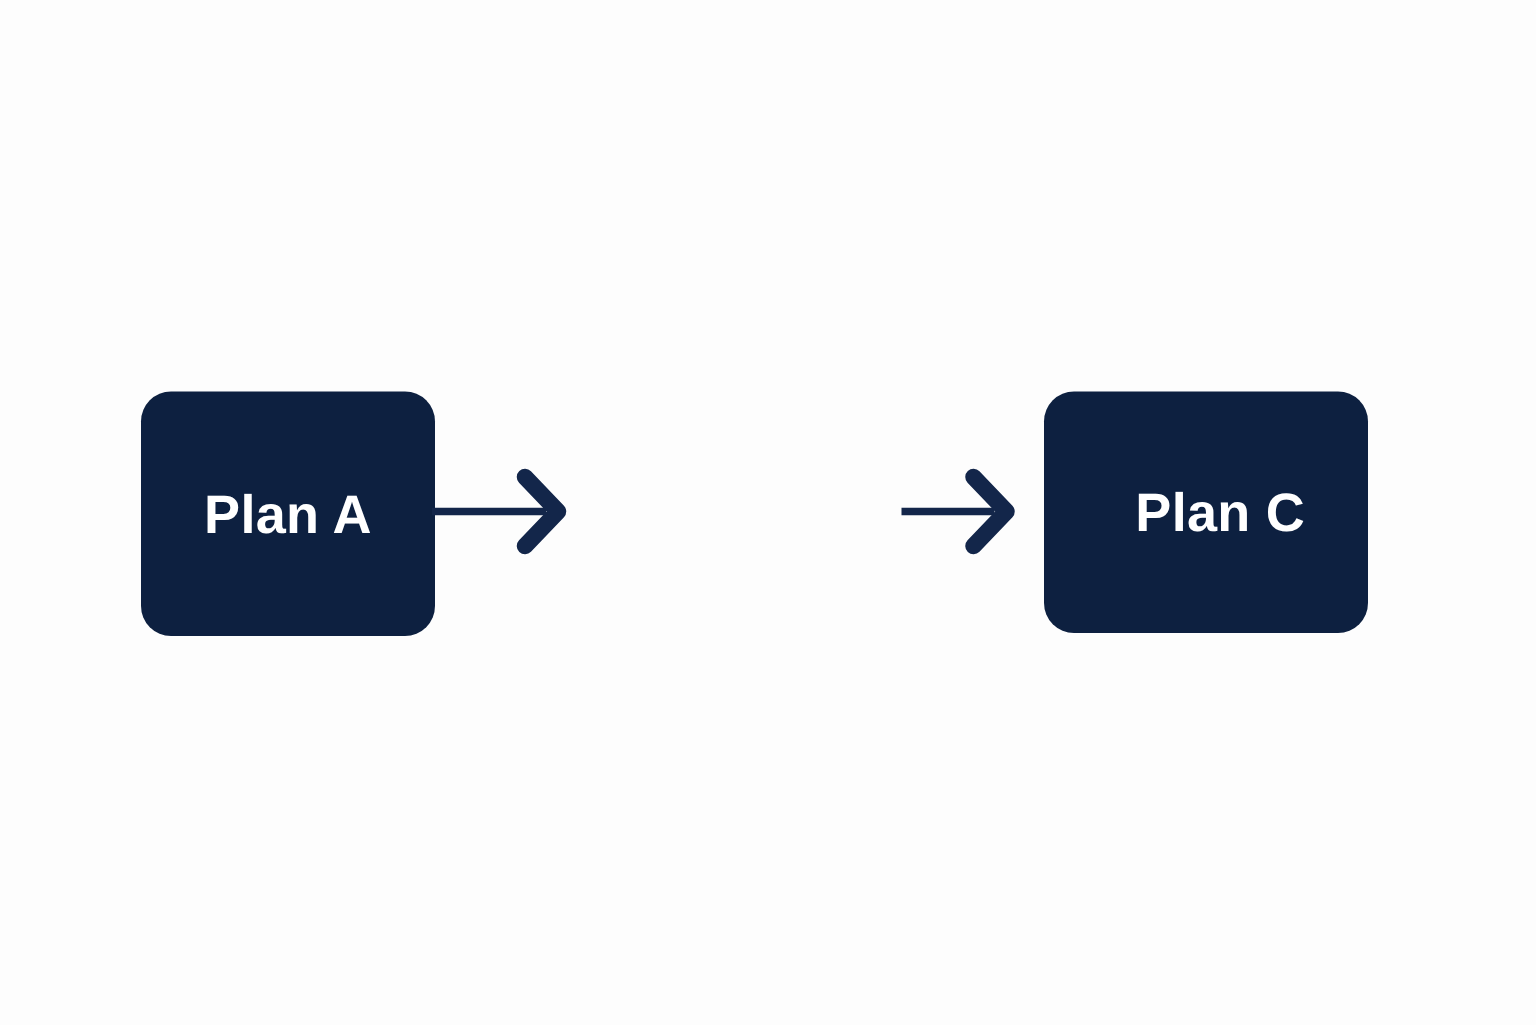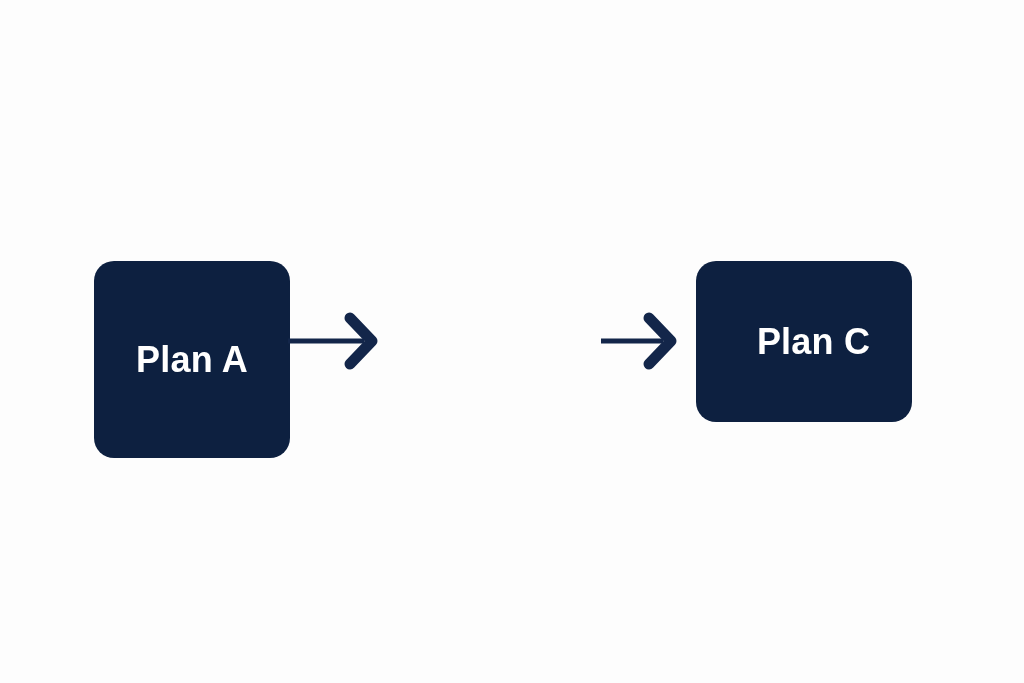--- a/index.html
+++ b/index.html
@@ -31,21 +31,21 @@
   .flow-node .node-label {
     color: #ffffff;
     font-family: "Liberation Sans", sans-serif;
     font-size: 36px;
     font-weight: bold;
     letter-spacing: 0.2px;
     line-height: 1;
     white-space: nowrap;
     -webkit-font-smoothing: antialiased;
   }
-  #node-plan-a { left: 94px;  top: 261px; width: 196px; height: 197px; }
+  #node-plan-a { left: 94px;  top: 261px; width: 196px; height: 163px; }
   #node-plan-b { left: 400px; top: 261px; width: 203px; height: 161px; }
   #node-plan-c { left: 696px; top: 261px; width: 216px; height: 161px; padding-left: 19px; }
 
   .flow-connector {
     position: absolute;
     top: 311px;
     height: 60px;
     overflow: visible;
   }
   #connector-a-b { left: 288px; width: 86px; }

